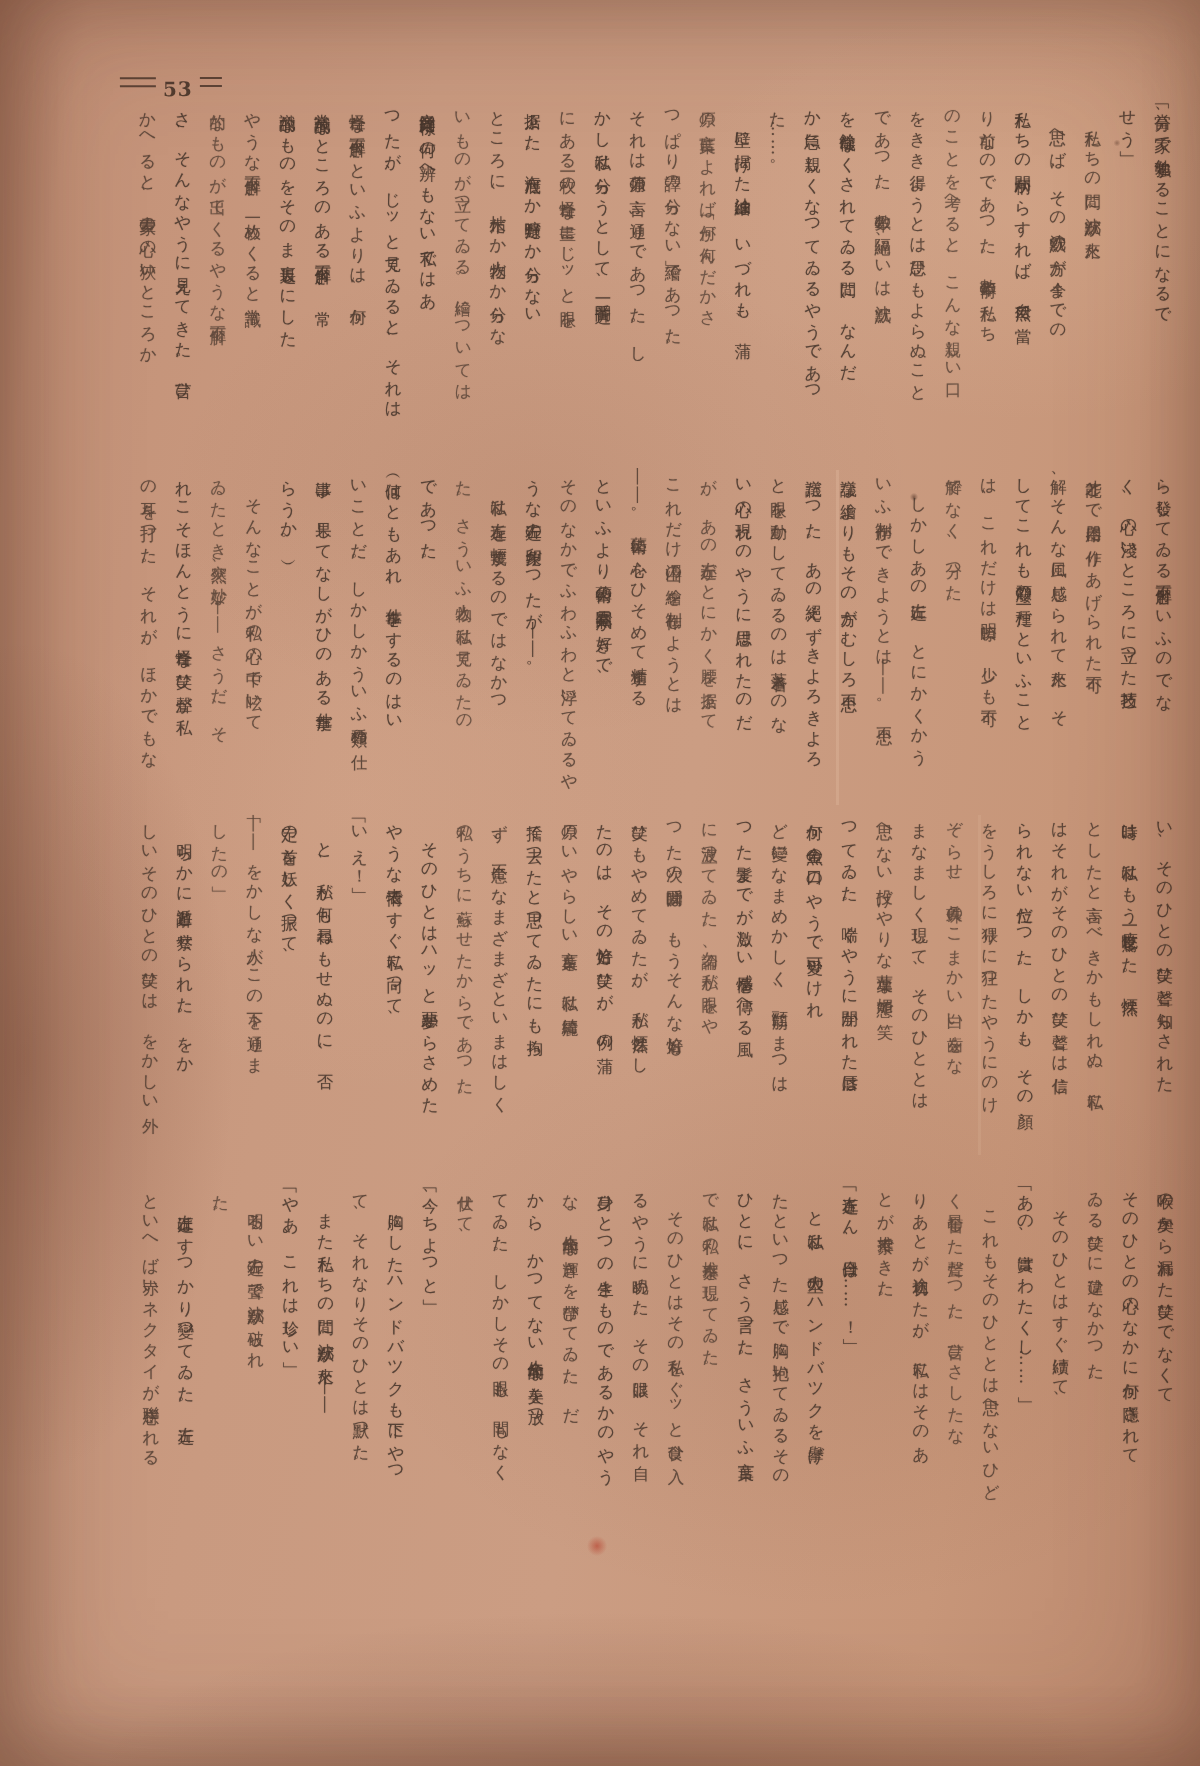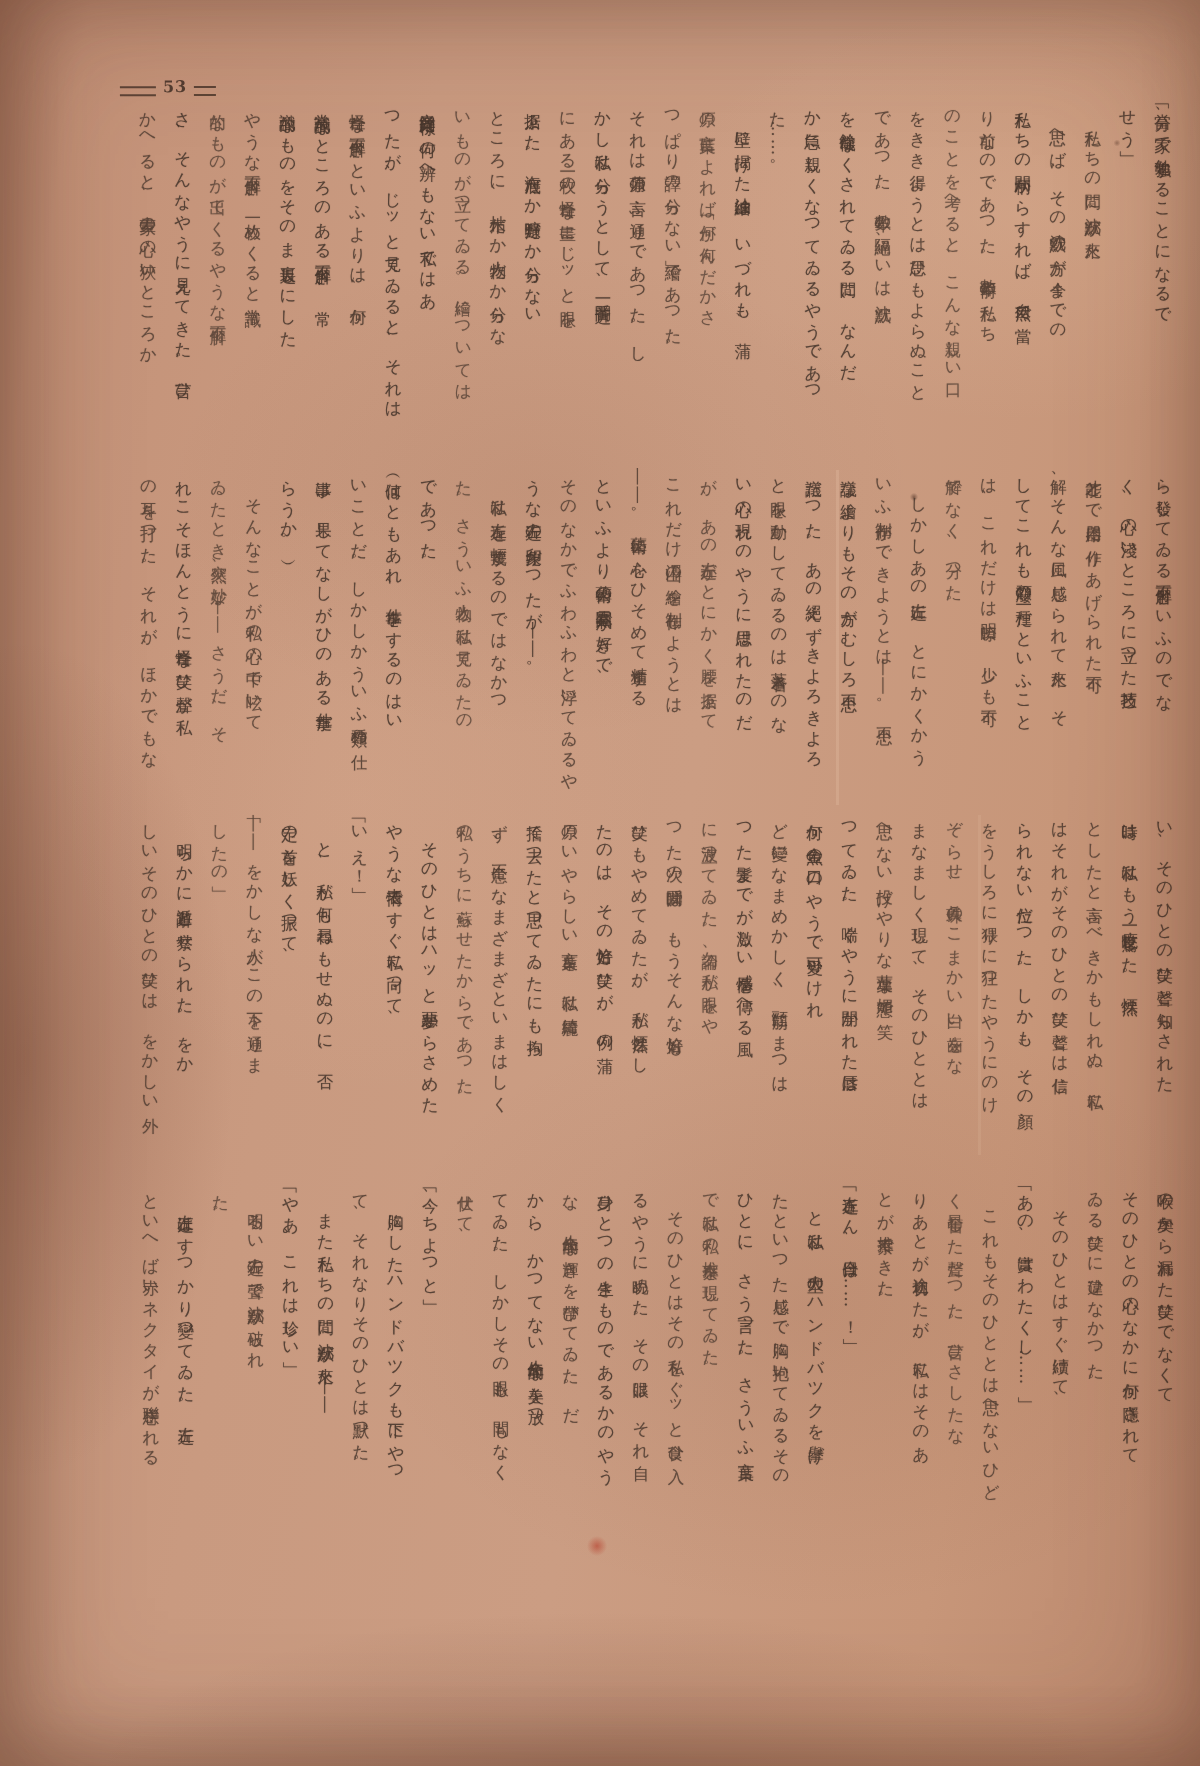--- a/index.html
+++ b/index.html
@@ -20,23 +20,23 @@
       radial-gradient(ellipse 700px 240px at 50% 101%, rgba(95,50,35,.22), transparent 72%),
       linear-gradient(100deg, #b4826a 0%, #c49278 6%, #c99a80 30%, #cb9d83 55%, #c79679 80%, #bb886d 100%);
   }
   .vignette{
     position:absolute;inset:0;pointer-events:none;
     box-shadow:inset 0 0 140px rgba(88,48,34,.32), inset 30px 0 80px rgba(88,48,34,.22), inset 0 -20px 60px rgba(88,48,34,.18);
   }
   .streak{position:absolute;width:3px;background:rgba(236,200,172,.25);pointer-events:none;}
   .page-no{
     position:absolute;left:122px;top:76px;
-    display:flex;align-items:flex-end;gap:7px;
+    display:flex;align-items:flex-start;gap:7px;
     color:rgba(66,48,38,.88);
-    font-size:16px;font-weight:bold;letter-spacing:1px;
+    font-size:20px;font-weight:bold;letter-spacing:1px;
   }
   .rule{display:inline-block;width:36px;height:6px;border-top:2px solid rgba(66,48,38,.8);border-bottom:2px solid rgba(66,48,38,.8);}
   .rule.short{width:22px;}
   .text-layer{position:absolute;inset:0;transform:rotate(-0.15deg);}
   .band{
     position:absolute;right:18px;
     writing-mode:vertical-rl;
     font-size:16.5px;line-height:35px;letter-spacing:2px;
     color:rgba(72,55,45,.82);
     text-shadow:0 0 1px rgba(72,55,45,.45);

